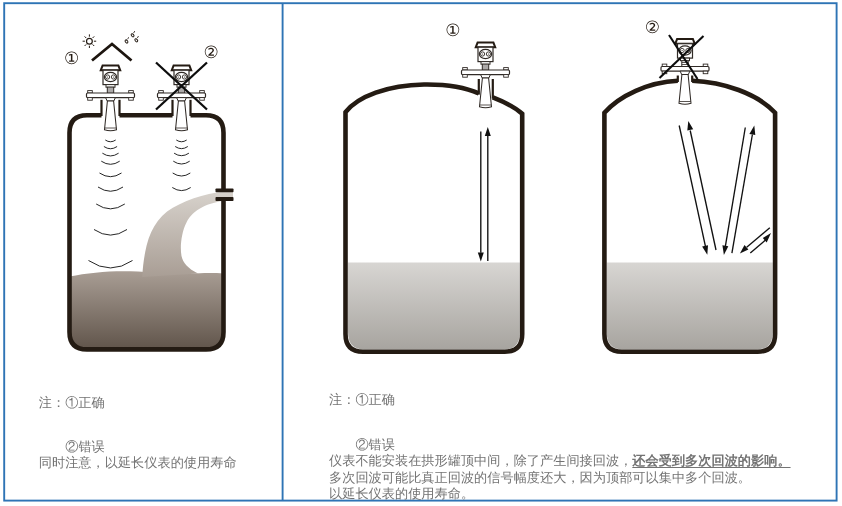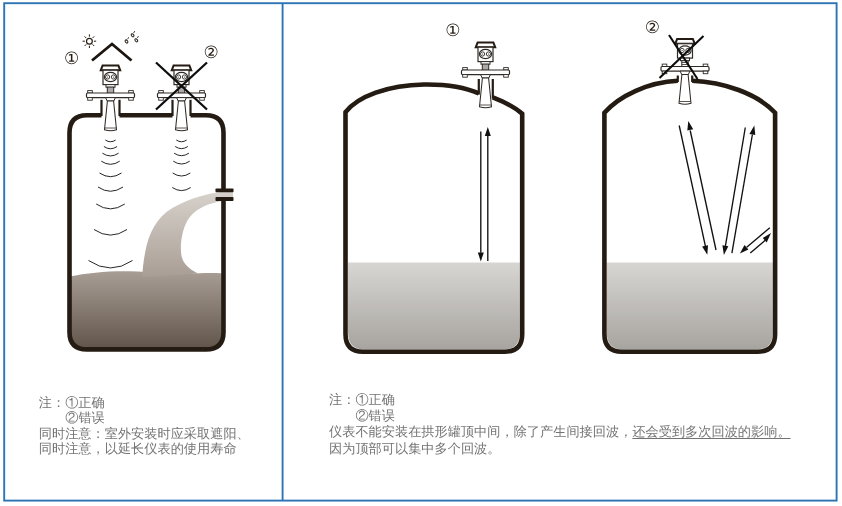--- a/index.html
+++ b/index.html
@@ -2,22 +2,22 @@
 <html><head>
 <meta charset="utf-8">
 <style>
   html,body{margin:0;padding:0;background:#ffffff;}
   #stage{position:relative;width:842px;height:506px;background:#ffffff;overflow:hidden;
          font-family:"Liberation Sans",sans-serif;}
   #stage svg{position:absolute;left:0;top:0;}
   .note{position:absolute;color:#737373;white-space:nowrap;text-rendering:geometricPrecision;}
   .note-left{left:38.8px;top:394.6px;font-size:13.2px;line-height:15.5px;}
   .note-right{left:329px;top:391.9px;font-size:13.2px;line-height:16.2px;}
-  .indent2{padding-left:2em;display:inline-block;}
-  .uline{text-decoration:underline;text-decoration-thickness:1px;text-underline-offset:2px;}
+  .indent2{padding-left:2em;display:inline-block;margin-top:29px;}
+  .uline{text-decoration:underline;text-decoration-thickness:1px;text-underline-offset:2px;font-weight:bold;}
   .circlabel{position:absolute;color:#241b13;font-size:17px;line-height:17px;
              transform:translate(-50%,-50%);font-family:"Liberation Sans",sans-serif;}
   .cl-l1{left:71.5px;top:58px;}
   .cl-l2{left:211.2px;top:51.8px;}
   .cl-r1{left:452.8px;top:29.6px;}
   .cl-r2{left:652.3px;top:27.3px;}
 </style>
 </head>
 <body>
 
@@ -203,22 +203,22 @@
 </svg>
 
 <span class="circlabel cl-l1">①</span>
 <span class="circlabel cl-l2">②</span>
 <span class="circlabel cl-r1">①</span>
 <span class="circlabel cl-r2">②</span>
 
 <div class="note note-left">
   <div><span>注：①正确</span></div>
   <div><span class="indent2">②错误</span></div>
-  <div><span>同时注意：室外安装时应采取遮阳、</span></div>
   <div><span>同时注意，以延长仪表的使用寿命</span></div>
 </div>
 <div class="note note-right">
   <div><span>注：①正确</span></div>
   <div><span class="indent2">②错误</span></div>
   <div><span>仪表不能安装在拱形罐顶中间，除了产生间接回波，</span><span class="uline">还会受到多次回波的影响。</span></div>
-  <div><span>因为顶部可以集中多个回波。</span></div>
+  <div><span>多次回波可能比真正回波的信号幅度还大，因为顶部可以集中多个回波。</span></div>
+  <div><span>以延长仪表的使用寿命。</span></div>
 </div>
 </div>
 
 </body></html>

